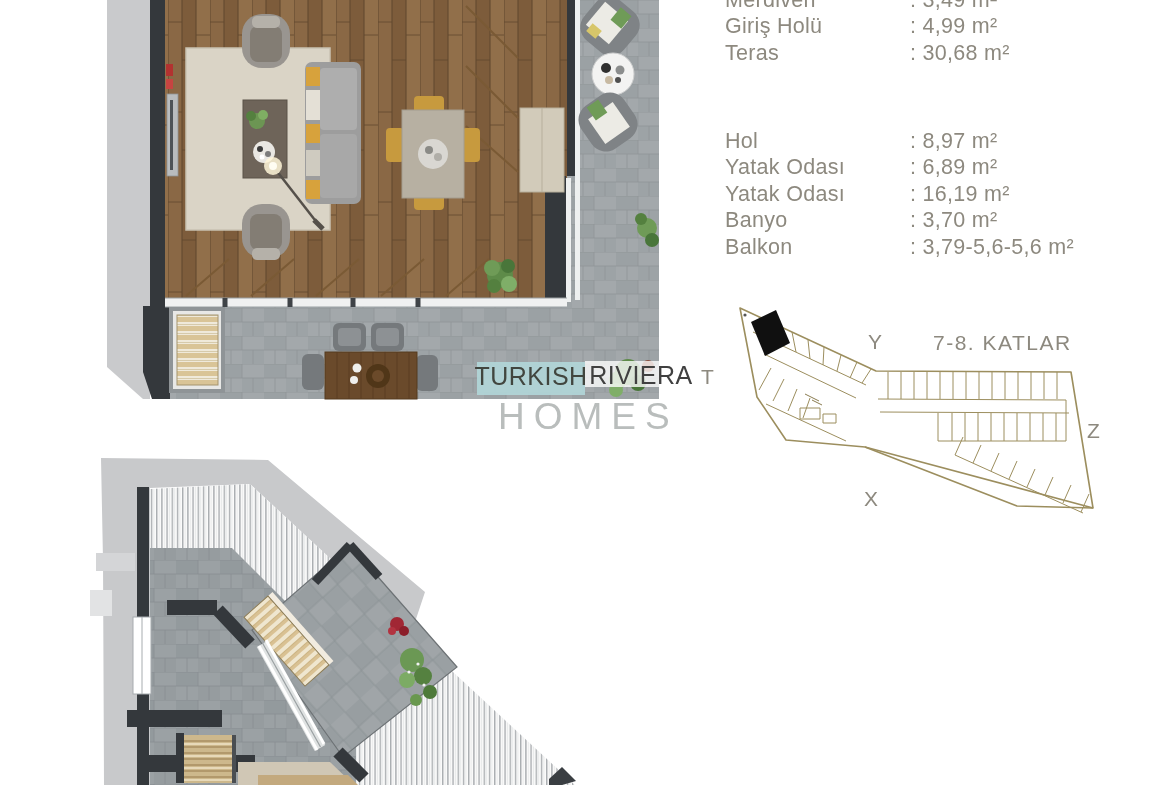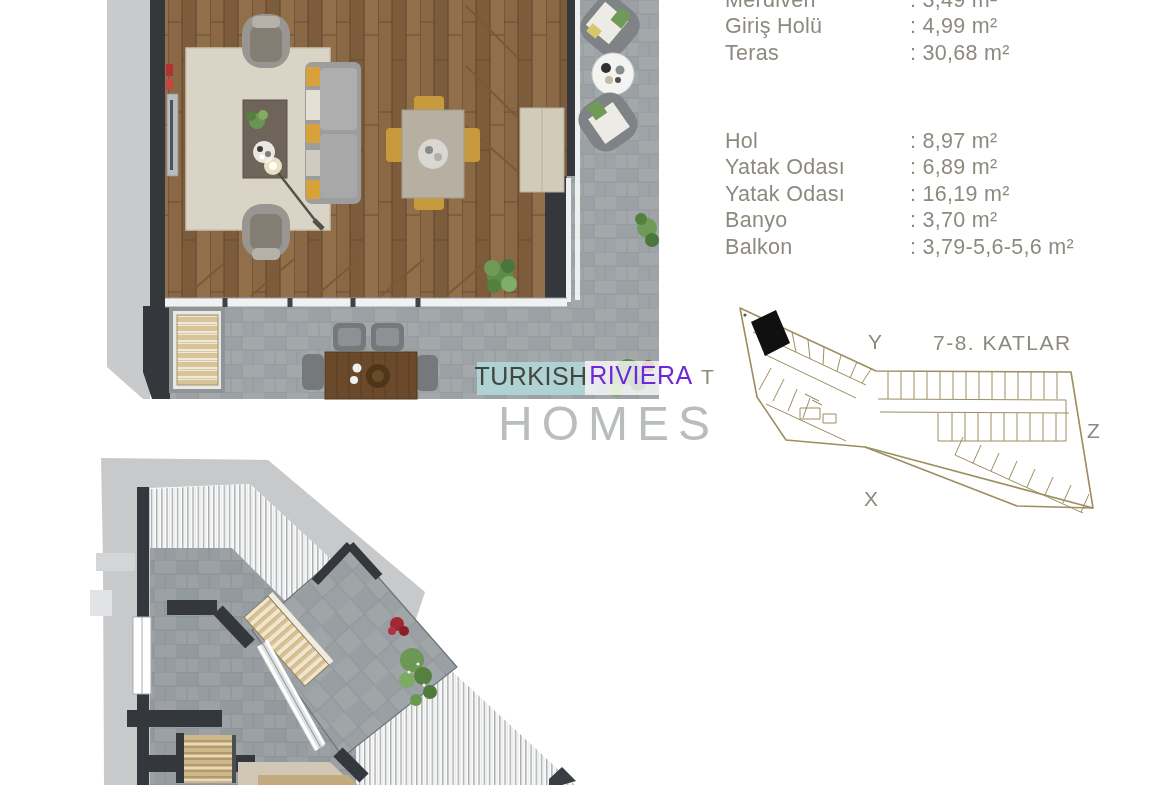--- a/index.html
+++ b/index.html
@@ -13,23 +13,23 @@
              font-size:21.5px;letter-spacing:.3px;}
   .area-group{position:absolute;left:0;width:380px;}
   .area-row{display:flex;line-height:26.4px;height:26.4px;}
   .area-row .lbl{display:inline-block;width:185px;white-space:nowrap;}
   .area-row .val{white-space:nowrap;}
 
   
   .wm-box{position:absolute;display:flex;align-items:flex-start;justify-content:center;
           font-weight:normal;font-size:25px;letter-spacing:.5px;}
   #wm-turkish{left:477px;top:362px;width:108px;height:33px;background:rgba(176,213,215,.93);color:#41463f;}
-  #wm-riviera{left:585px;top:361px;width:112px;height:34px;background:rgba(255,255,255,.78);color:#6d28d9;}
+  #wm-riviera{left:585px;top:361px;width:112px;height:26px;background:rgba(255,255,255,.78);color:#404040;}
   #wm-homes{position:absolute;left:498px;top:396px;width:176px;text-align:center;
-            font-size:48px;color:#b9bdbc;letter-spacing:9px;font-weight:400;}
+            font-size:37px;color:#b9bdbc;letter-spacing:9px;font-weight:400;}
 </style>
 </head>
 <body>
 
 <div id="page">
 
   <svg style="left:103px;top:0;" width="558" height="401" viewBox="103 0 558 401">
     <defs>
       <pattern id="woodU" width="42" height="90" patternUnits="userSpaceOnUse">
         <rect width="42" height="90" fill="#8a6845"></rect>

